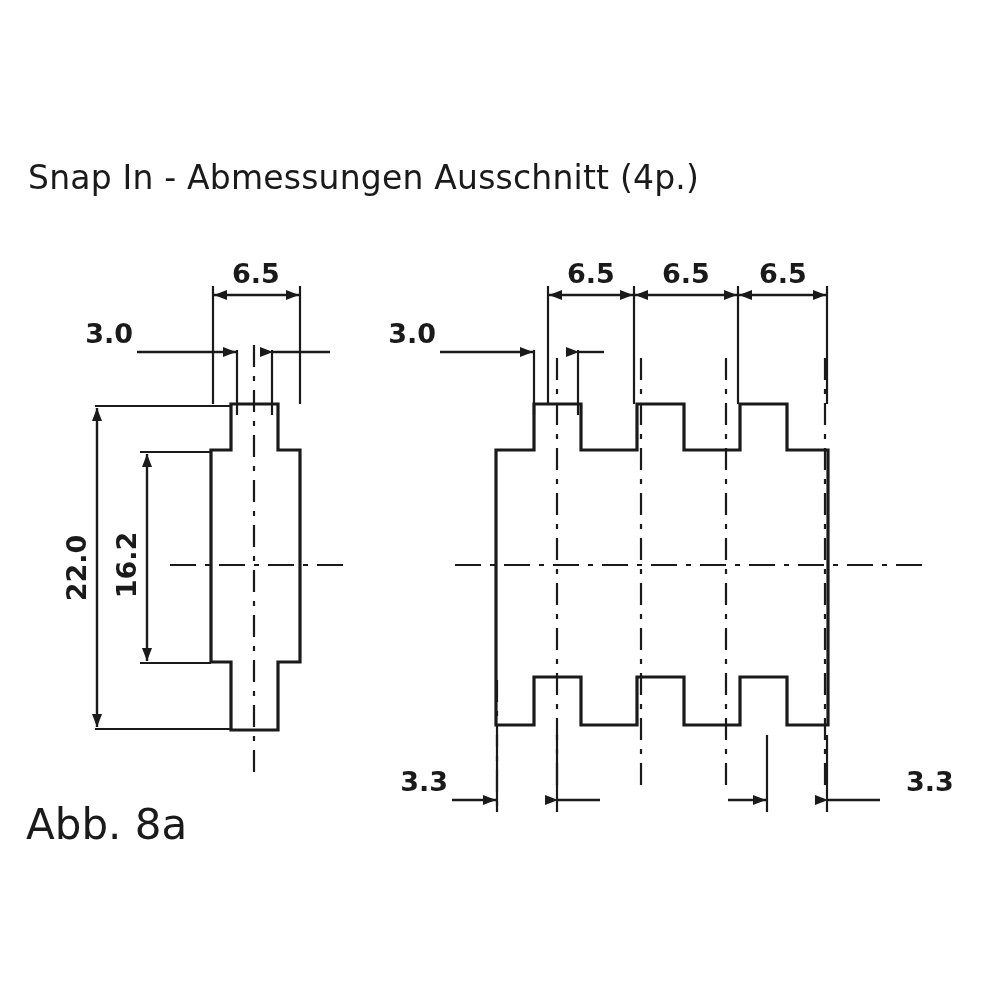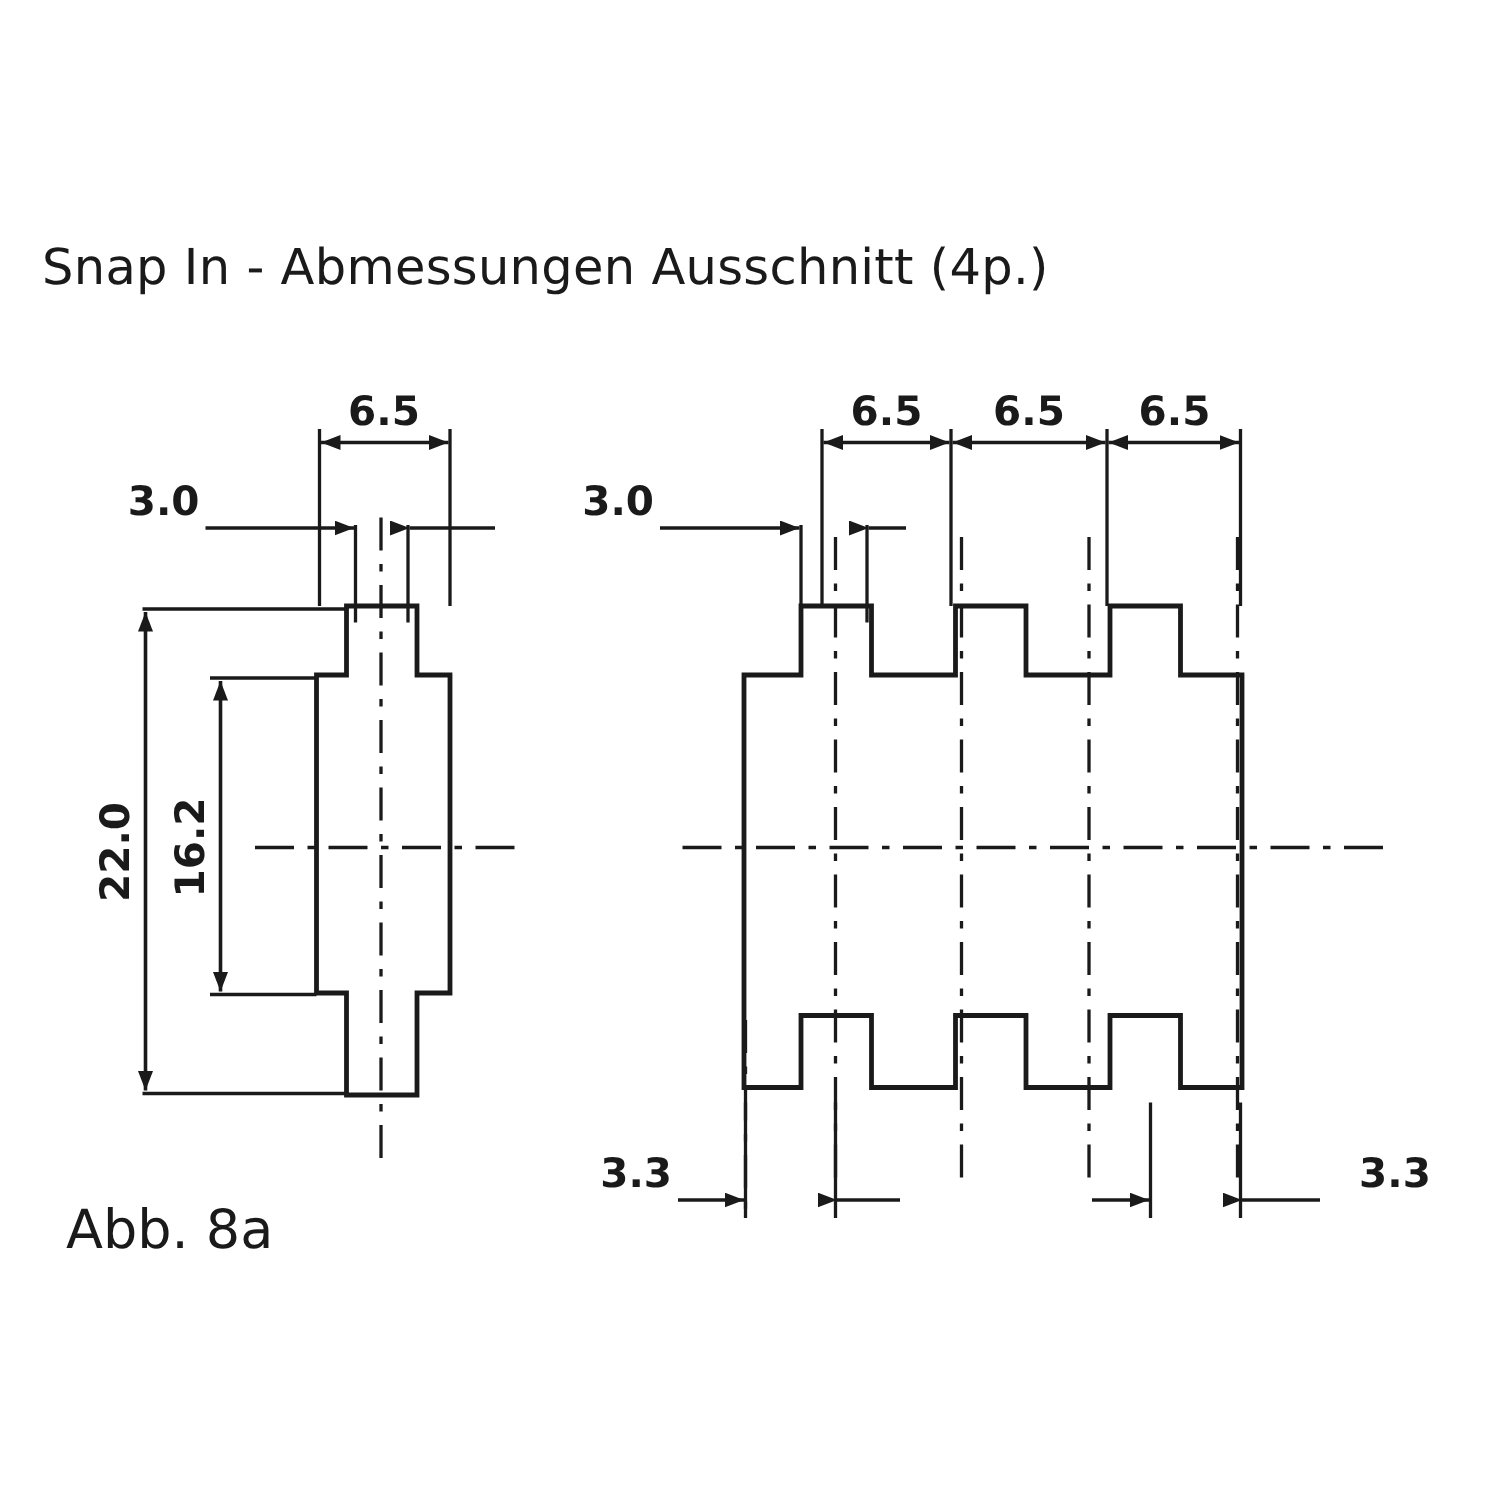--- a/index.html
+++ b/index.html
@@ -24,23 +24,23 @@
   .title {
     position: absolute;
     left: 28px;
     top: 158px;
     font-size: 33px;
     letter-spacing: 0.2px;
     white-space: nowrap;
   }
   .figlabel {
     position: absolute;
-    left: 44px;
+    left: 26px;
     top: 800px;
-    font-size: 36px;
+    font-size: 42px;
     white-space: nowrap;
   }
   svg text {
     font-family: "DejaVu Sans", "Liberation Sans", sans-serif;
     font-size: 27px;
     font-weight: 700;
     fill: #1a1a1a;
   }
   .dim-text { font-size: 27px; font-weight: 700; }
   .outline {

